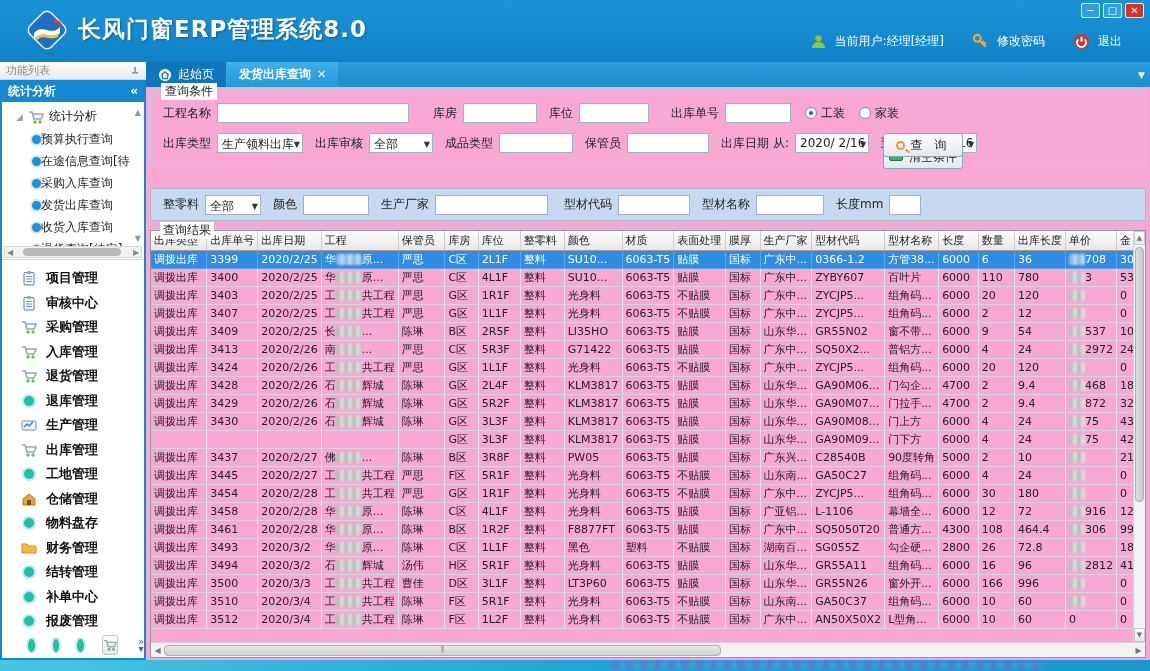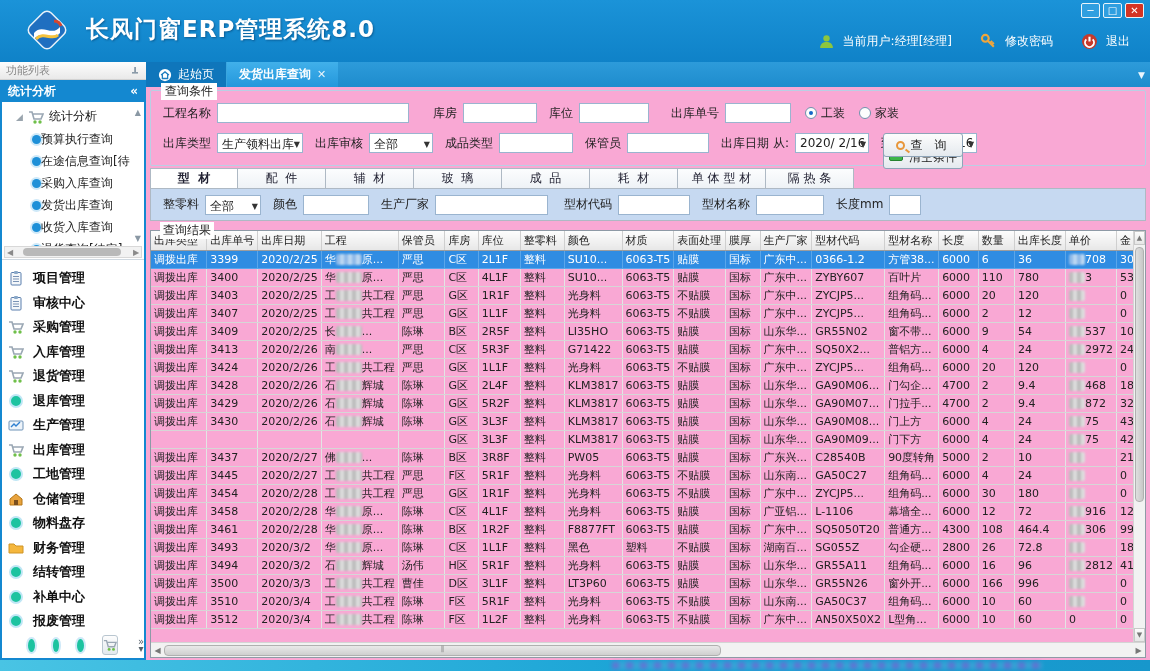--- a/index.html
+++ b/index.html
@@ -6,26 +6,26 @@
   html,body { background:#9db5c9; }
   body { font-family:"DejaVu Sans","Liberation Sans",sans-serif; }
   .win { position:relative; width:1150px; height:671px; background:#fff; overflow:hidden;
          box-shadow: inset 0 0 0 2px #1488d0; }
 
   
   .titlebar { position:absolute; top:0; left:0; right:0; height:62px;
               background:linear-gradient(#1b93d8,#0f82c8); }
   .logo { position:absolute; left:24px; top:7px; width:46px; height:46px; }
   .apptitle { position:absolute; left:78px; top:14px; color:#fff; font-size:23px; font-weight:bold;
-              letter-spacing:1px; text-shadow:1px 1px 2px rgba(0,40,80,.45); white-space:nowrap;margin-left:8px; }
+              letter-spacing:1px; text-shadow:1px 1px 2px rgba(0,40,80,.45); white-space:nowrap; }
   .winctl { position:absolute; top:3px; right:6px; display:flex; gap:3px; }
   .wbtn { width:19px; height:15px; border:1px solid #e8f4fb; border-radius:2px; color:#fff;
           font-size:10px; line-height:13px; text-align:center; background:#2f9fe0; cursor:pointer; }
   .wbtn.close { background:#d43424; }
-  .userbar { position:absolute; top:33px; right:20px; display:flex; align-items:center; gap:8px;
+  .userbar { position:absolute; top:33px; right:28px; display:flex; align-items:center; gap:8px;
              color:#fff; font-size:12px; white-space:nowrap; }
   .userbar .gap { width:12px; }
   .ic16 { width:17px; height:17px; display:inline-block; vertical-align:middle; }
 
   
   .footer { position:absolute; left:0; right:0; bottom:0; height:11px;
             background:linear-gradient(90deg,#49c4e4,#1ba4d6 55%,#1797cc); }
   .fwm { position:absolute; left:612px; top:2px; width:430px; height:7px; opacity:.75;
          background:repeating-linear-gradient(90deg,#7c64d2 0 7px,#3fa8d8 7px 14px); filter:blur(2px); }
 
@@ -41,21 +41,21 @@
   .tree-root { font-size:12px; color:#111; display:flex; align-items:center; gap:5px; padding:2px 0 3px 8px; }
   .tree-exp { color:#9aa5ae; font-size:9px; }
   .tree-item { font-size:12px; color:#222; display:flex; align-items:center; padding:2.5px 0 2.5px 24px; white-space:nowrap; cursor:pointer; }
   .tdot { width:9px; height:9px; border-radius:50%; background:#1e90d8; box-shadow:0 0 0 2px #cfe9f8; flex:none; }
   .tree-va { position:absolute; right:3px; color:#8a98a4; font-size:8px; }
   .tree-hsb { position:absolute; left:2px; right:2px; bottom:1px; height:12px; background:#f2f2f2;
               border:1px solid #d8d8d8; display:flex; align-items:center; }
   .tree-hsb .th { height:8px; width:72%; margin-left:8px; background:#b9b9b9; border-radius:4px; }
   .tree-hsb .ar { color:#8a8a8a; font-size:8px; width:10px; text-align:center; }
   .menu { flex:1; padding-top:6px; overflow:hidden; }
-  .menu-item { display:flex; align-items:center; gap:9px; padding:0 0 0 6px; height:24.5px;
+  .menu-item { display:flex; align-items:center; gap:9px; padding:0 0 0 19px; height:24.5px;
                font-size:13px; font-weight:bold; color:#111; cursor:pointer; white-space:nowrap; }
   .mico { width:16px; height:16px; flex:none; }
   .side-bottom { height:26px; display:flex; align-items:center; gap:18px; padding-left:26px; }
   .qdot { width:13px; height:13px; border-radius:50%; background:#1dc3a0; box-shadow:0 0 0 2px #cfe9f8; cursor:pointer; }
   .qcart { width:26px; height:20px; background:linear-gradient(#fdfdfd,#e3e9ee); border:1px solid #b9c6d0;
            border-radius:3px; display:flex; align-items:center; justify-content:center; cursor:pointer; }
   .overflow-btn { margin-left:2px; color:#55616b; font-size:10px; line-height:7px; text-align:center; cursor:pointer; }
 
   
   .content { position:absolute; top:62px; left:146px; right:0; bottom:11px; background:#f9a8d4; }
@@ -391,30 +391,20 @@
       <div class="btn btn-clear" style="width:80px">
         <span class="eraser"></span>
         <span>清空条件</span>
       </div>
       <div class="btn btn-search" style="width:80px">
         <span class="mag"></span>
         <span>查 询</span>
       </div>
     </div>
 
-    <div class="mtabs" id="mtabs">
-        <div class="mtab on">型  材</div>
-        <div class="mtab">配  件</div>
-        <div class="mtab">辅  材</div>
-        <div class="mtab">玻  璃</div>
-        <div class="mtab">成  品</div>
-        <div class="mtab">耗  材</div>
-        <div class="mtab">单 体 型 材</div>
-        <div class="mtab">隔 热 条</div>
-      </div>
     <div class="filterrow">
       <span class="qlabel">整零料</span>
       <span class="qselect" style="width:56px"><span>全部</span><span class="dd">▼</span></span>
       <span class="qlabel">颜色</span>
       <input class="qinput" style="width: 66px;">
       <span class="qlabel">生产厂家</span>
       <input class="qinput" style="width: 113px;">
       <span class="qlabel" style="margin-left:16px">型材代码</span>
       <input class="qinput" style="width: 72px;">
       <span class="qlabel">型材名称</span>

